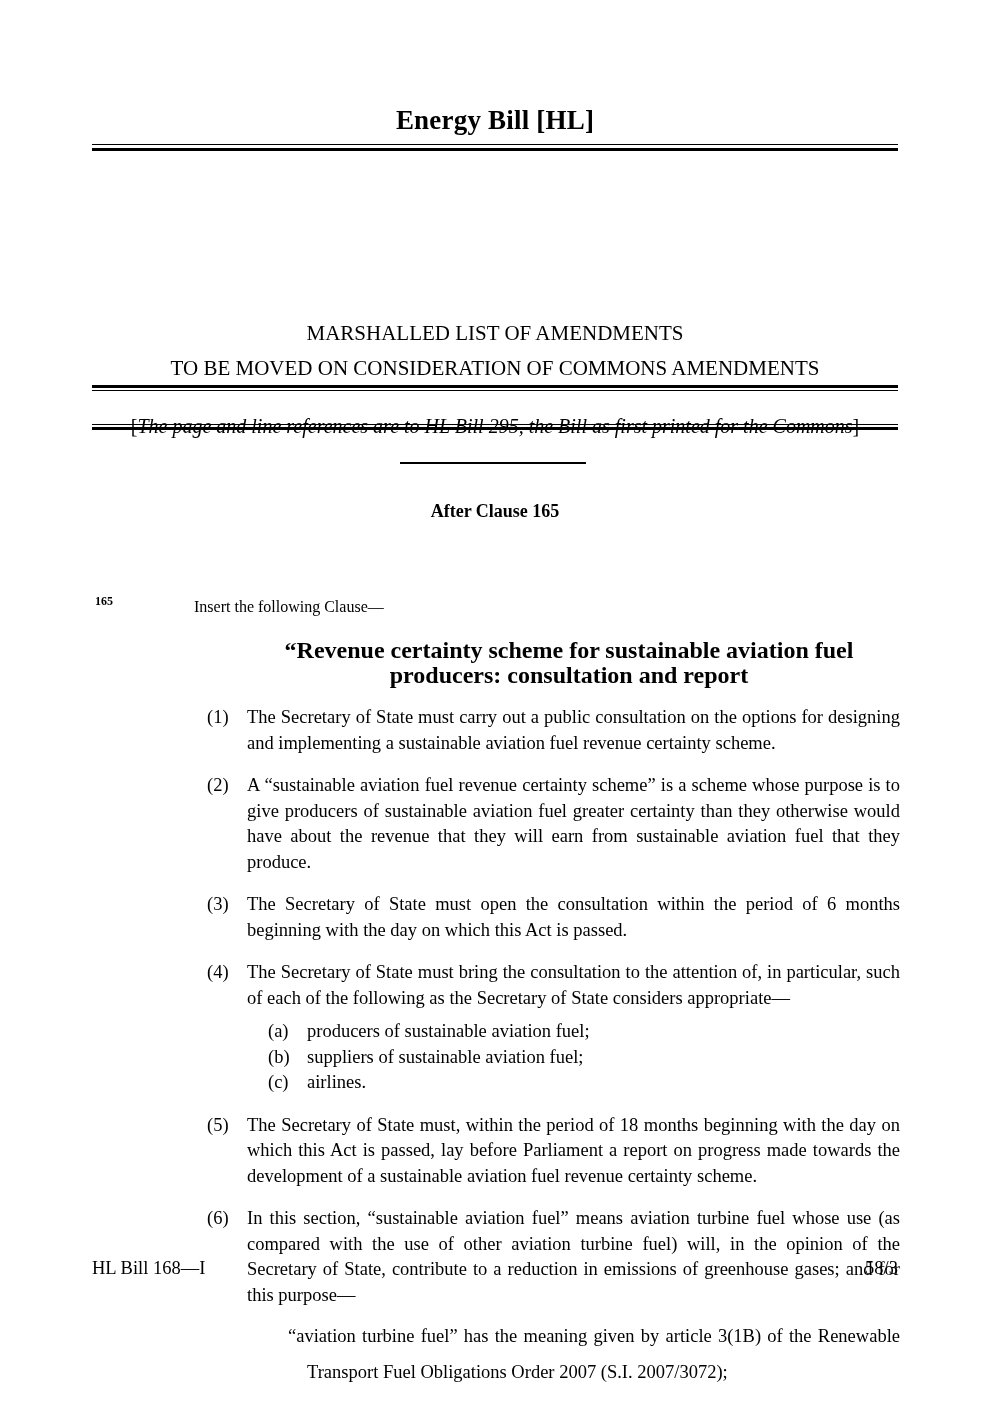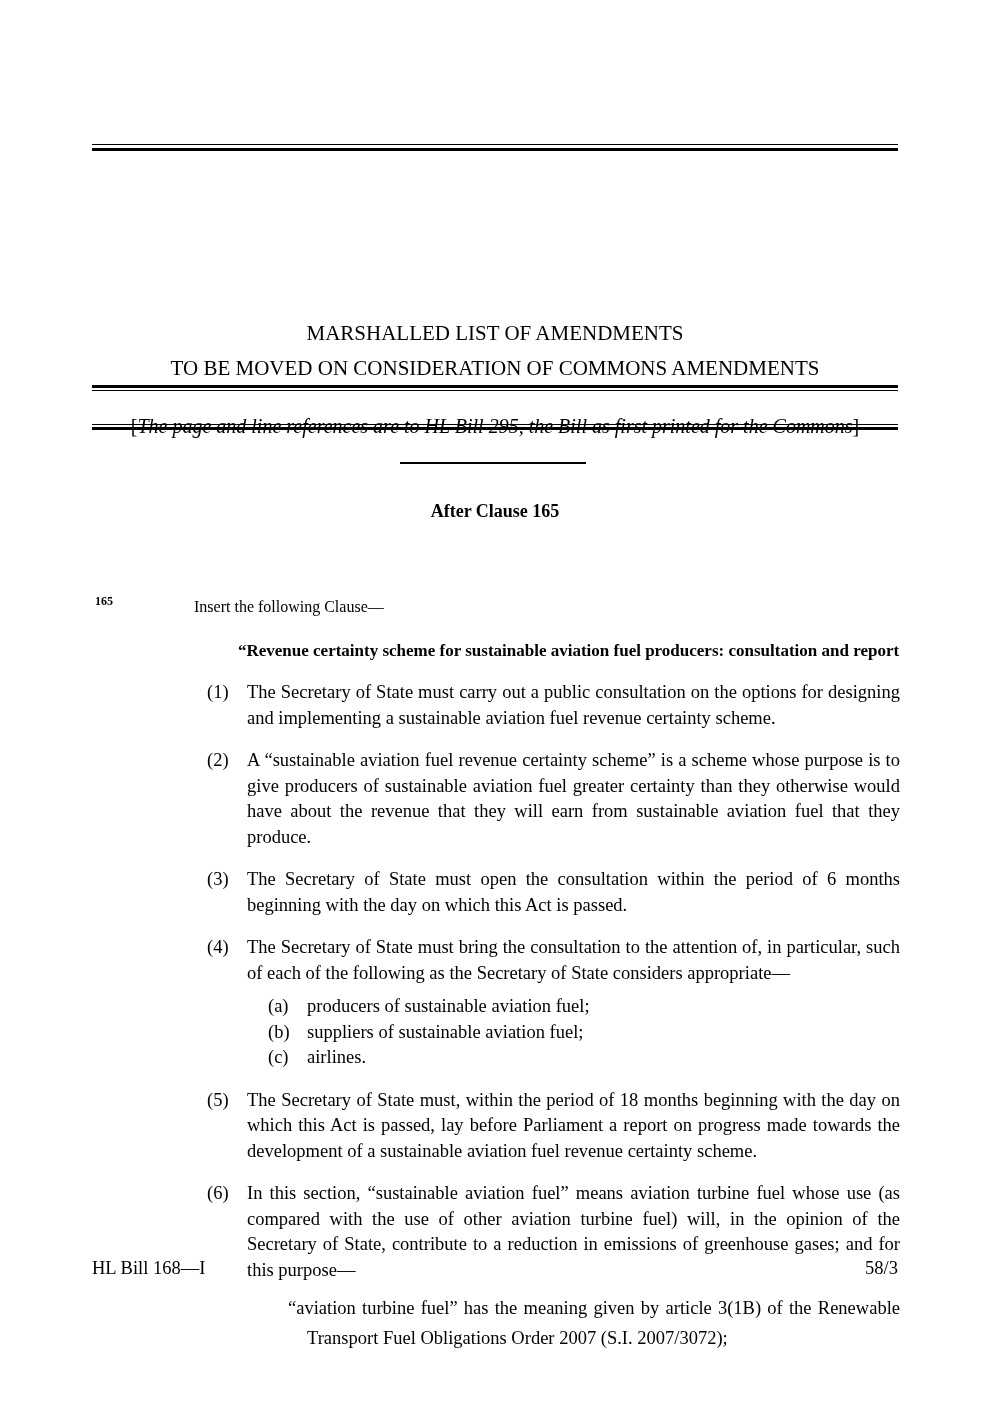--- a/index.html
+++ b/index.html
@@ -100,24 +100,24 @@
     margin-left: 194px;
     margin-right: 91px;
     font-size: 16px;
     line-height: 25px;
   }
 
   .clause-heading {
     margin-left: 238px;
     margin-right: 91px;
     margin-top: 18px;
-    font-size: 17px;
+    font-size: 24px;
     font-weight: bold;
     line-height: 25px;
-    text-align: left;
+    text-align: center;
   }
 
   .subsection {
     position: relative;
     margin-top: 17px;
     margin-left: 247px;
     margin-right: 91px;
     font-size: 18.5px;
     line-height: 25.5px;
     text-align: justify;
@@ -145,21 +145,21 @@
     position: absolute;
     left: -39px;
     top: 0;
   }
 
   .definition {
     margin-top: 10px;
     margin-left: 41px;
     margin-right: 0px;
     font-size: 18.5px;
-    line-height: 30px;
+    line-height: 36px;
     text-align: justify;
     text-justify: inter-word;
     padding-left: 19px;
     text-indent: -19px;
   }
 
   
   .footer {
     position: absolute;
     left: 92px;
@@ -169,20 +169,21 @@
   }
   .footer-left  { float: left; }
   .footer-right { float: right; }
   .footer::after { content: ""; display: block; clear: both; }
 </style>
 </head>
 <body>
 
 <div class="page">
 
+  <div class="bill-title">Energy Bill [HL]</div>
 
   <div class="rule-block" style="top: 144px;">
     <div class="rule-thin"></div>
     <div class="rule-gap"></div>
     <div class="rule-thick"></div>
   </div>
 
   <div class="centered-line marshalled-1">MARSHALLED LIST OF AMENDMENTS</div>
   <div class="centered-line marshalled-2">TO BE MOVED ON CONSIDERATION OF COMMONS AMENDMENTS</div>
 

